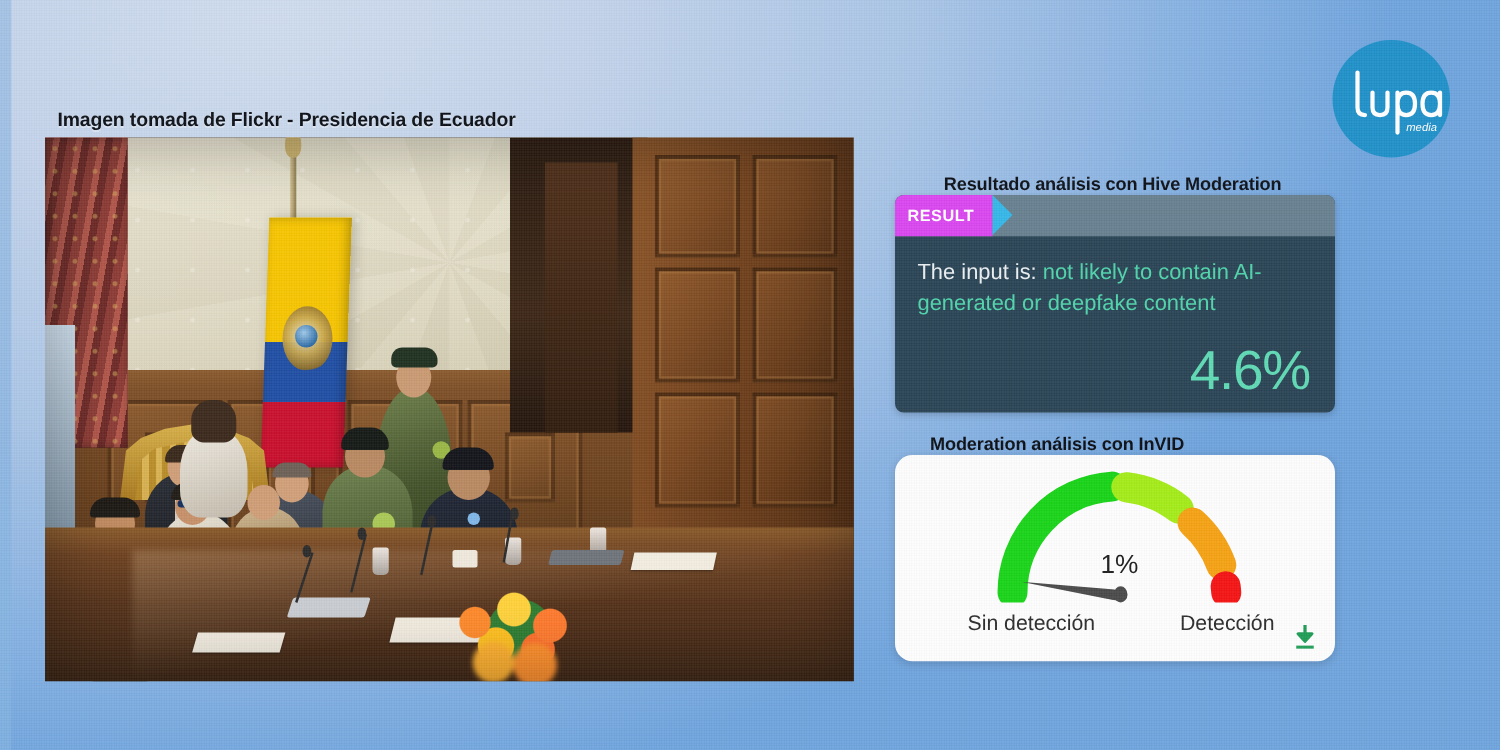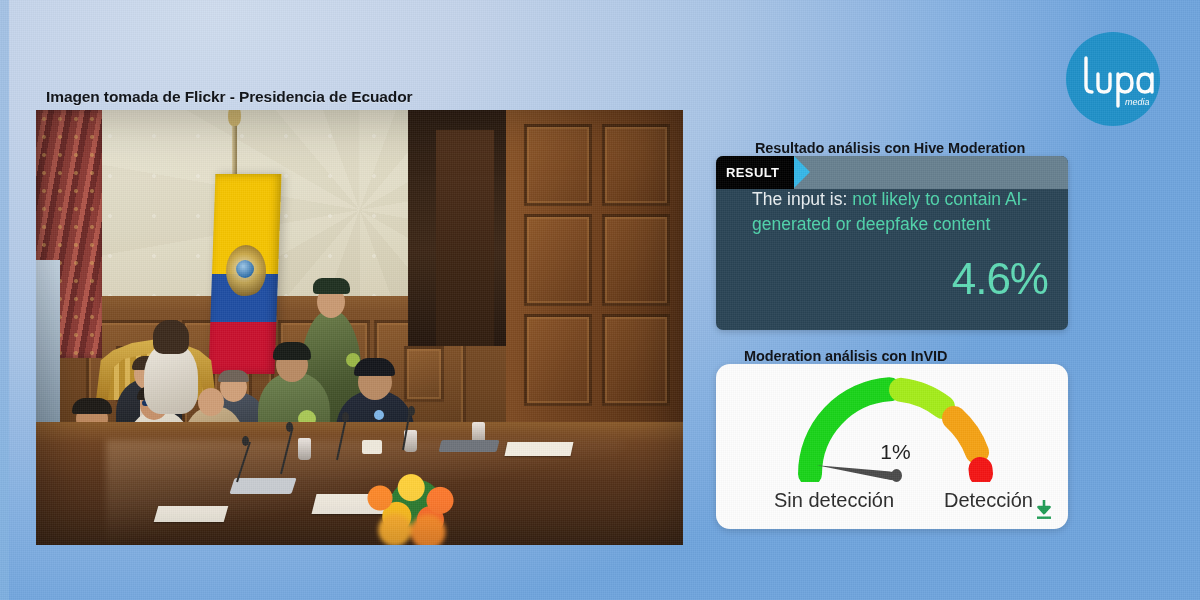--- a/index.html
+++ b/index.html
@@ -129,42 +129,42 @@
 
   
   .sec-title{position:absolute;font-size:14.5px;font-weight:bold;color:#0d1016;letter-spacing:-.1px;}
 
   .hive-card{
     position:absolute;left:716px;top:156px;width:352px;height:174px;
     background:#2a4455;border-radius:7px;box-shadow:0 2px 6px rgba(0,0,0,.18);overflow:hidden;
   }
   .hive-head{position:absolute;left:0;top:0;width:352px;height:33px;background:#67808f;}
   .result-tag{
-    position:absolute;left:0;top:0;height:33px;width:78px;background:#000000;
+    position:absolute;left:0;top:0;height:33px;width:78px;background:#d946ef;
     display:flex;align-items:center;padding-left:10px;box-sizing:border-box;
   }
   .result-tag span{color:#fff;font-size:13px;font-weight:bold;letter-spacing:.4px;}
   .result-arrow{position:absolute;left:78px;top:0;width:0;height:0;
     border-top:16.5px solid transparent;border-bottom:16.5px solid transparent;border-left:16px solid #35b7e8;}
-  .hive-body{position:absolute;left:0;top:15px;width:352px;height:141px;padding:16px 18px 0 36px;box-sizing:border-box;}
+  .hive-body{position:absolute;left:0;top:33px;width:352px;height:141px;padding:16px 18px 0 18px;box-sizing:border-box;}
   .hive-line{font-size:17.5px;line-height:25px;color:#e9eef1;}
   .hive-line .hl{color:#4fd4ab;}
   .hive-pct{position:absolute;right:20px;bottom:8px;font-size:44px;color:#5fd9b4;font-weight:400;letter-spacing:-1px;}
 
   .invid-card{
     position:absolute;left:716px;top:364px;width:352px;height:165px;
     background:#fdfdfd;border-radius:14px;box-shadow:0 2px 7px rgba(0,0,0,.16);overflow:hidden;
   }
   .gauge-wrap{position:absolute;left:72px;top:10px;width:215px;height:108px;}
   .gauge-val{position:absolute;left:0;top:66px;width:215px;text-align:center;font-size:21px;color:#1c1c1c;}
   .needle{position:absolute;left:50%;top:98px;width:80px;height:9px;
     transform-origin:100% 50%;transform:translateX(-100%) rotate(8deg);
     background:#4a4a4a;clip-path:polygon(0 50%,100% 0,100% 100%);}
   .needle-hub{position:absolute;left:calc(50% - 5px);top:95px;width:11px;height:13px;border-radius:50%;background:#4a4a4a;}
-  .g-label{position:absolute;top:125px;font-size:20px;color:#2b2b2b;}
+  .g-label{position:absolute;top:125px;font-size:17px;color:#2b2b2b;}
   .g-left{left:58px;}
   .g-right{left:228px;}
   .dl-icon{position:absolute;right:14px;bottom:8px;width:20px;height:22px;}
 </style>
 </head>
 <body>
 
 <div id="stage">
 
   <div class="edge-left"></div>

